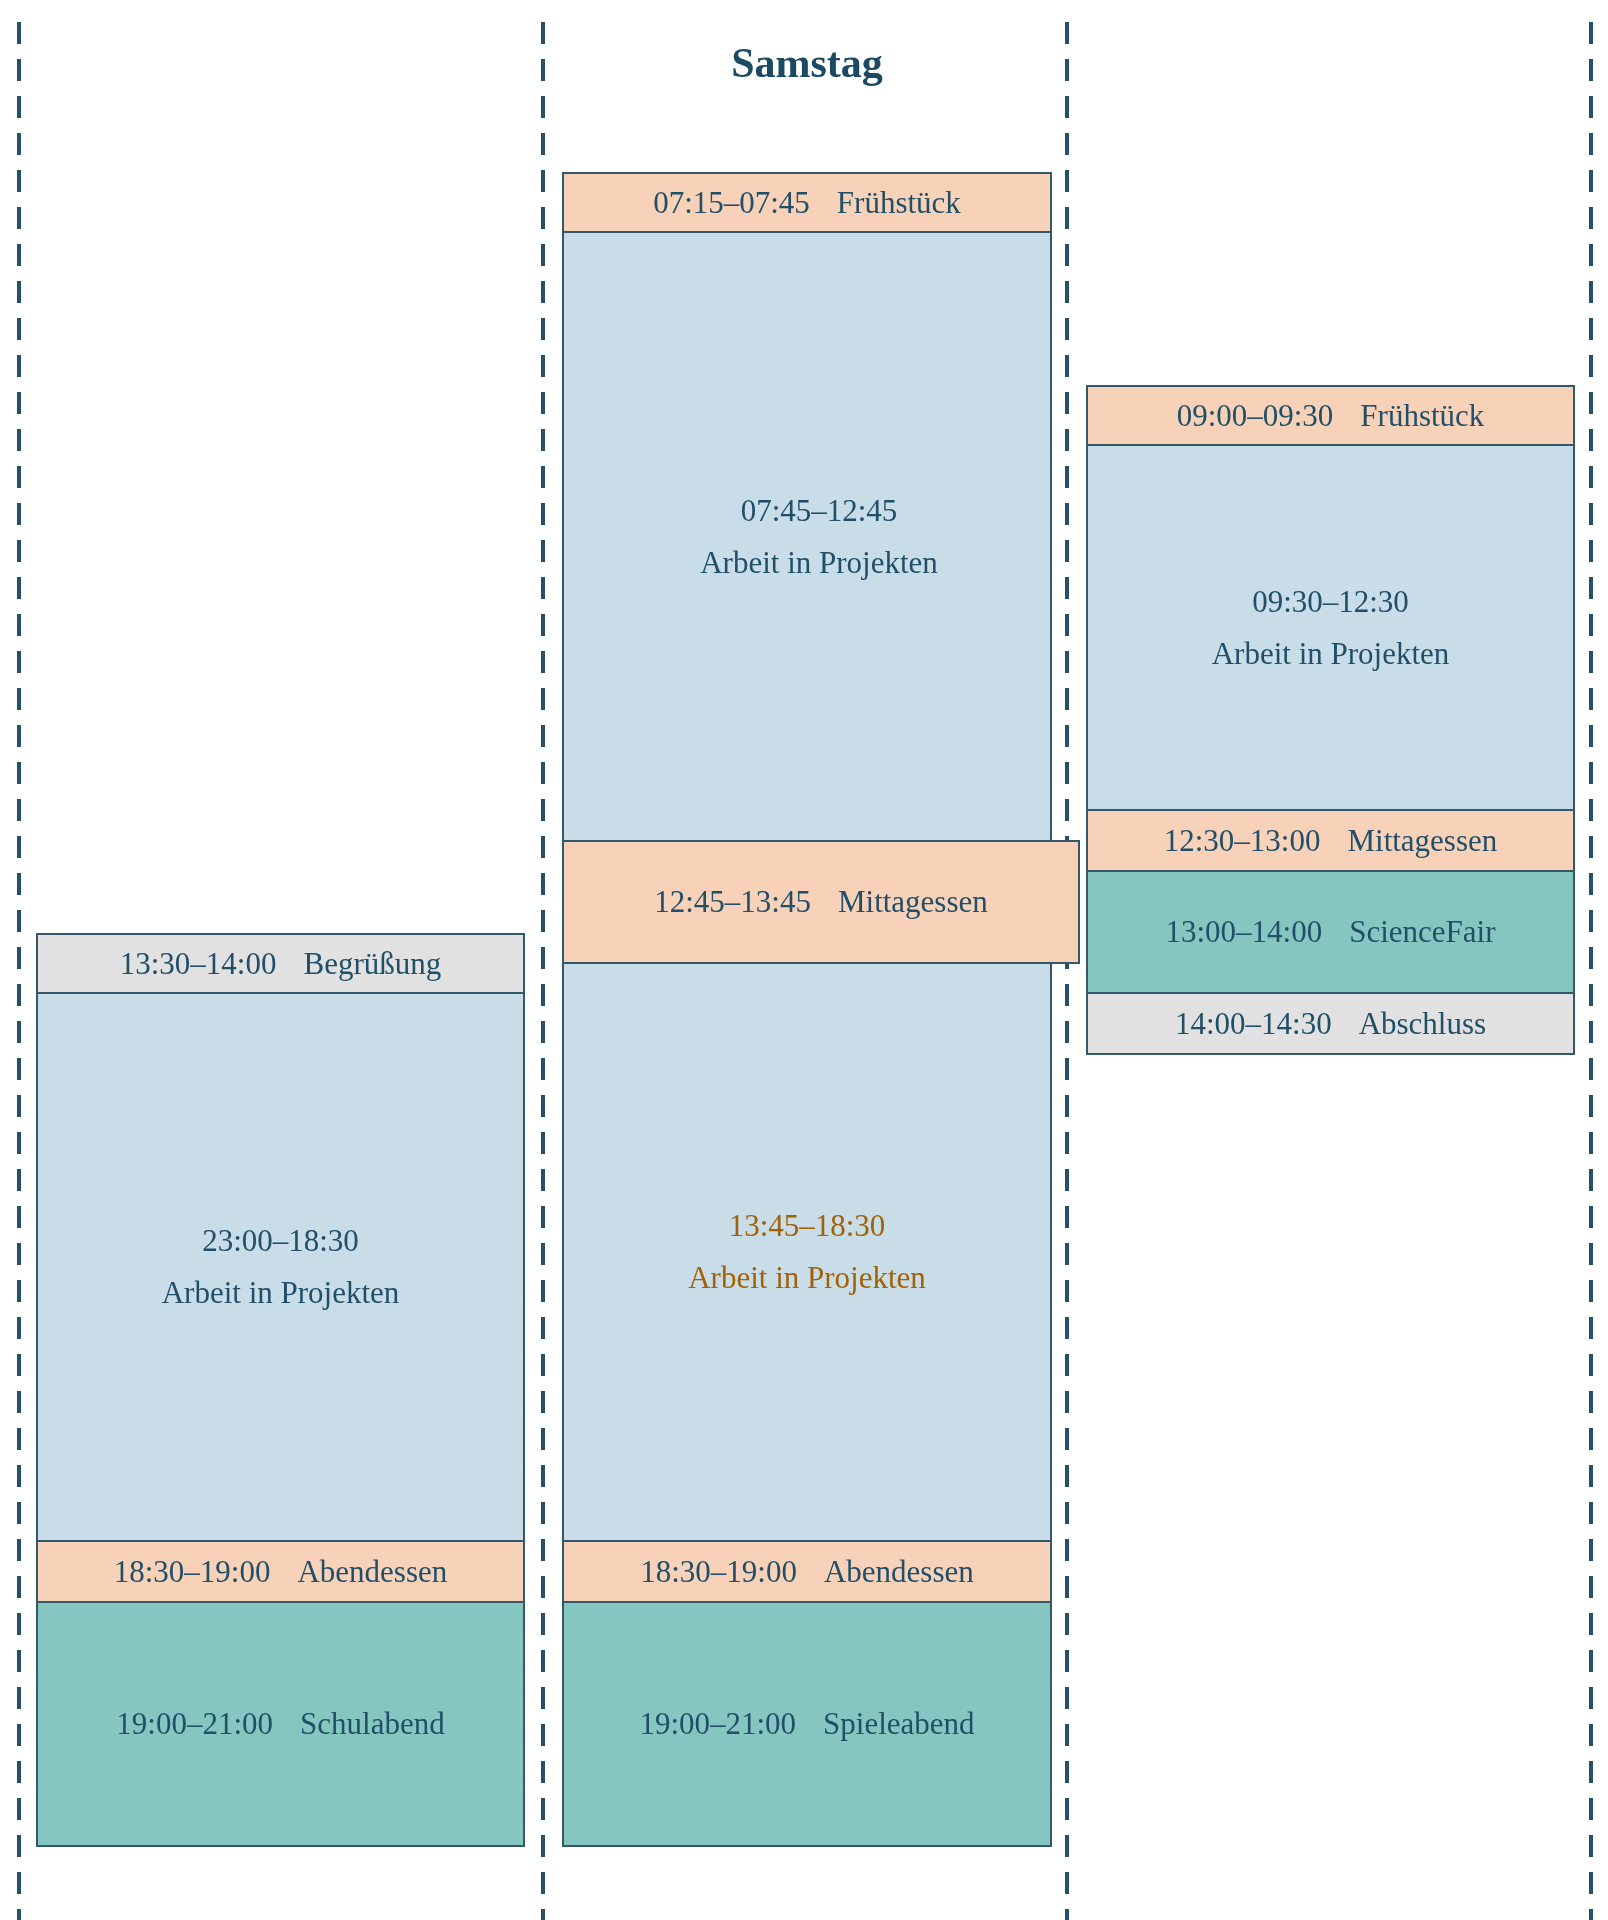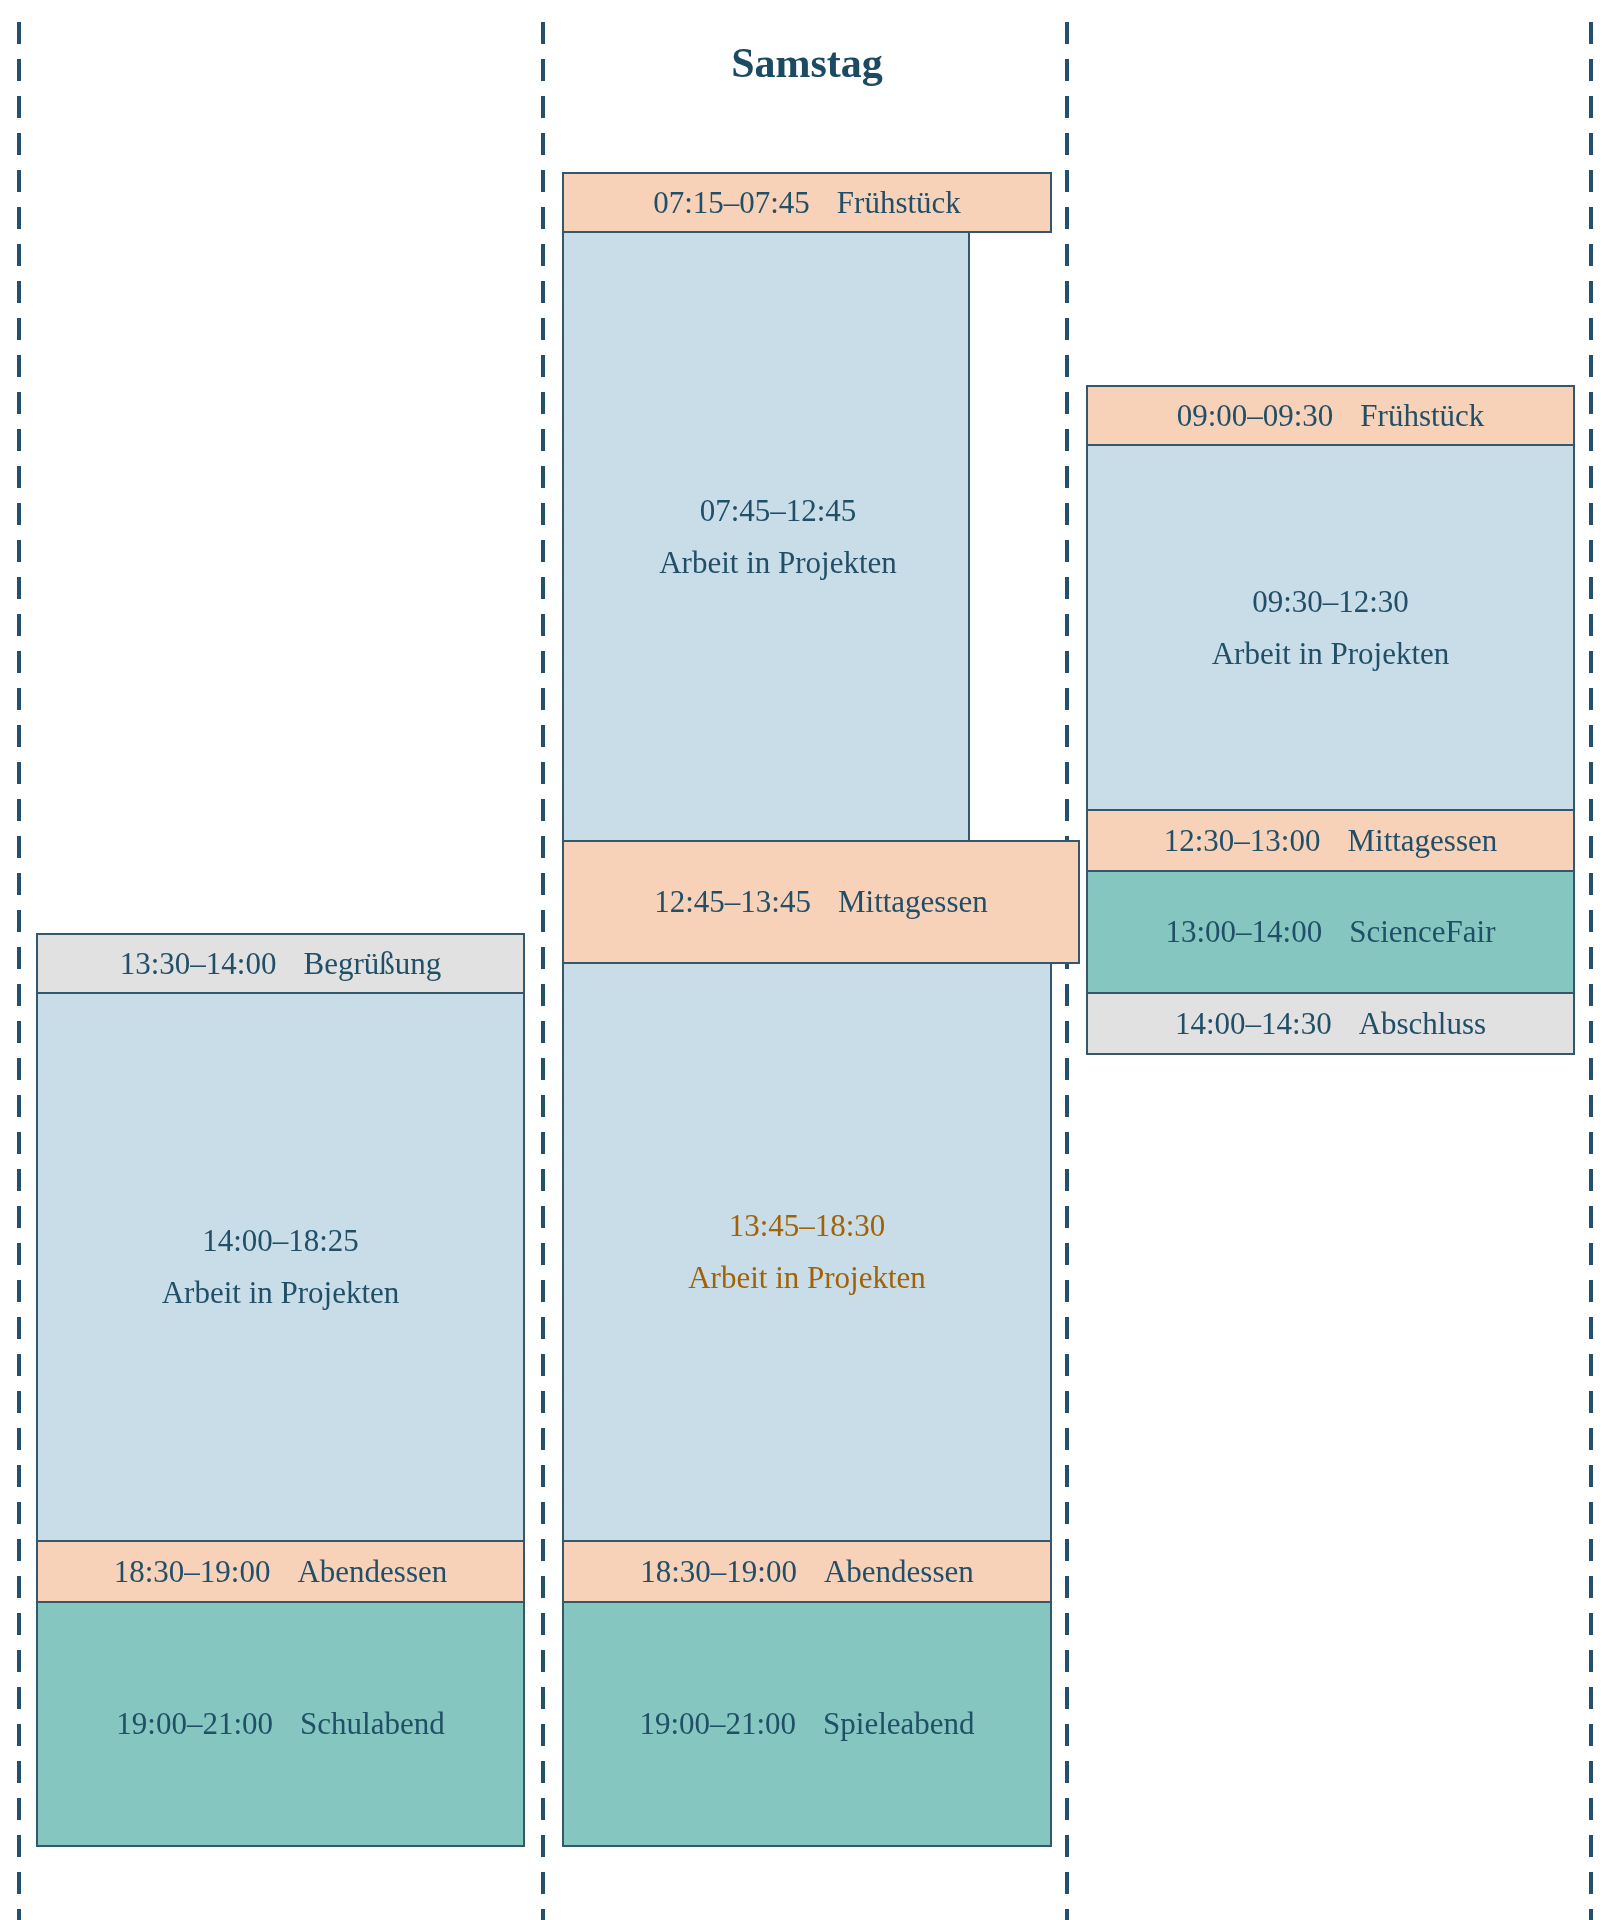--- a/index.html
+++ b/index.html
@@ -45,21 +45,21 @@
 
   <div id="events-0">
       <div class="event" style="left: 36px; width: 489px; top: 933px; height: 61px; background: rgb(225, 225, 225); border-color: rgb(51, 88, 108); color: rgb(33, 79, 104);">
         <div class="row">
           <span class="time">13:30–14:00</span>
           <span>Begrüßung</span>
         </div>
       </div>
       <div class="event stacked" style="left: 36px; width: 489px; top: 992px; height: 550px; background: rgb(201, 221, 233); border-color: rgb(51, 88, 108); color: rgb(33, 79, 104);">
         <div class="inner">
-          <div>14:00–18:25</div>
+          <div>23:00–18:30</div>
           <div>Arbeit in Projekten</div>
         </div>
       </div>
       <div class="event" style="left: 36px; width: 489px; top: 1540px; height: 63px; background: rgb(248, 210, 184); border-color: rgb(51, 88, 108); color: rgb(33, 79, 104);">
         <div class="row">
           <span class="time">18:30–19:00</span>
           <span>Abendessen</span>
         </div>
       </div>
       <div class="event" style="left: 36px; width: 489px; top: 1601px; height: 246px; background: rgb(133, 199, 192); border-color: rgb(51, 88, 108); color: rgb(33, 79, 104);">
@@ -69,21 +69,21 @@
         </div>
       </div>
     </div>
   <div id="events-1">
       <div class="event" style="left: 562px; width: 490px; top: 172px; height: 61px; background: rgb(248, 210, 184); border-color: rgb(51, 88, 108); color: rgb(33, 79, 104);">
         <div class="row">
           <span class="time">07:15–07:45</span>
           <span>Frühstück</span>
         </div>
       </div>
-      <div class="event stacked" style="left: 562px; width: 408px; top: 231px; height: 611px; background: rgb(201, 221, 233); border-color: rgb(51, 88, 108); color: rgb(33, 79, 104); padding-left: 24px;">
+      <div class="event stacked" style="left: 562px; width: 490px; top: 231px; height: 611px; background: rgb(201, 221, 233); border-color: rgb(51, 88, 108); color: rgb(33, 79, 104); padding-left: 24px;">
         <div class="inner">
           <div>07:45–12:45</div>
           <div>Arbeit in Projekten</div>
         </div>
       </div>
       <div class="event" style="left: 562px; width: 518px; top: 840px; height: 124px; background: rgb(248, 210, 184); border-color: rgb(51, 88, 108); color: rgb(33, 79, 104);">
         <div class="row">
           <span class="time">12:45–13:45</span>
           <span>Mittagessen</span>
         </div>

